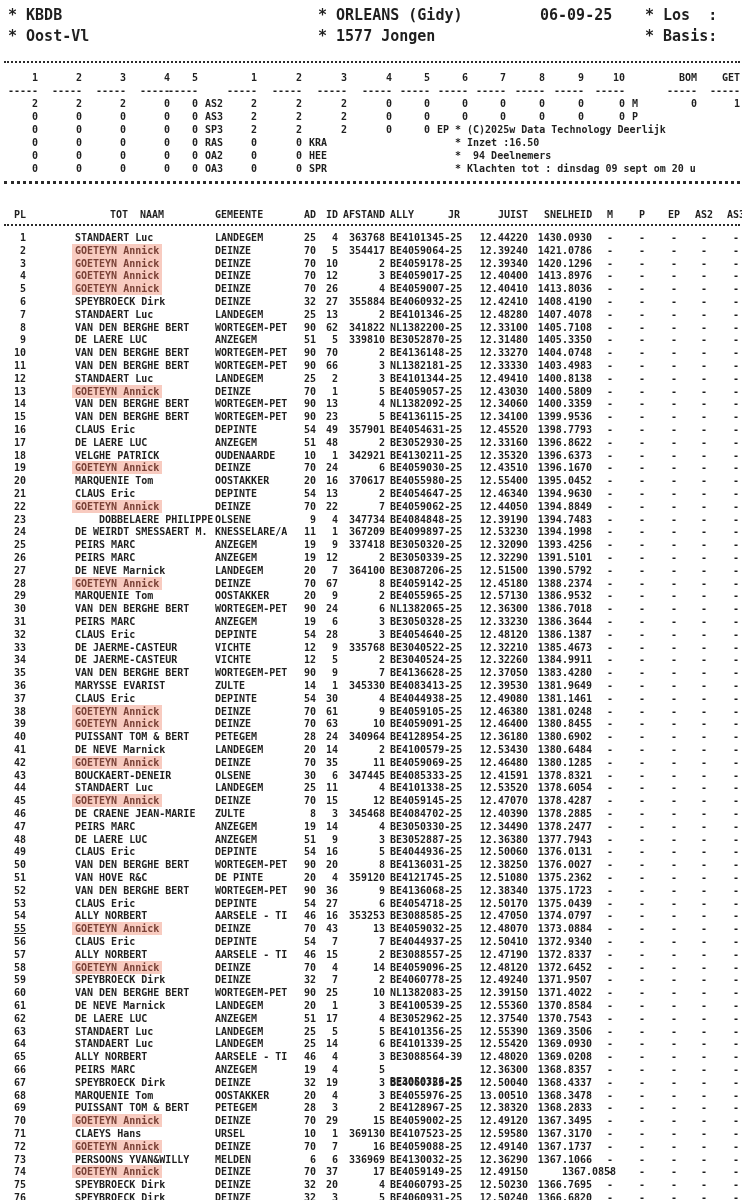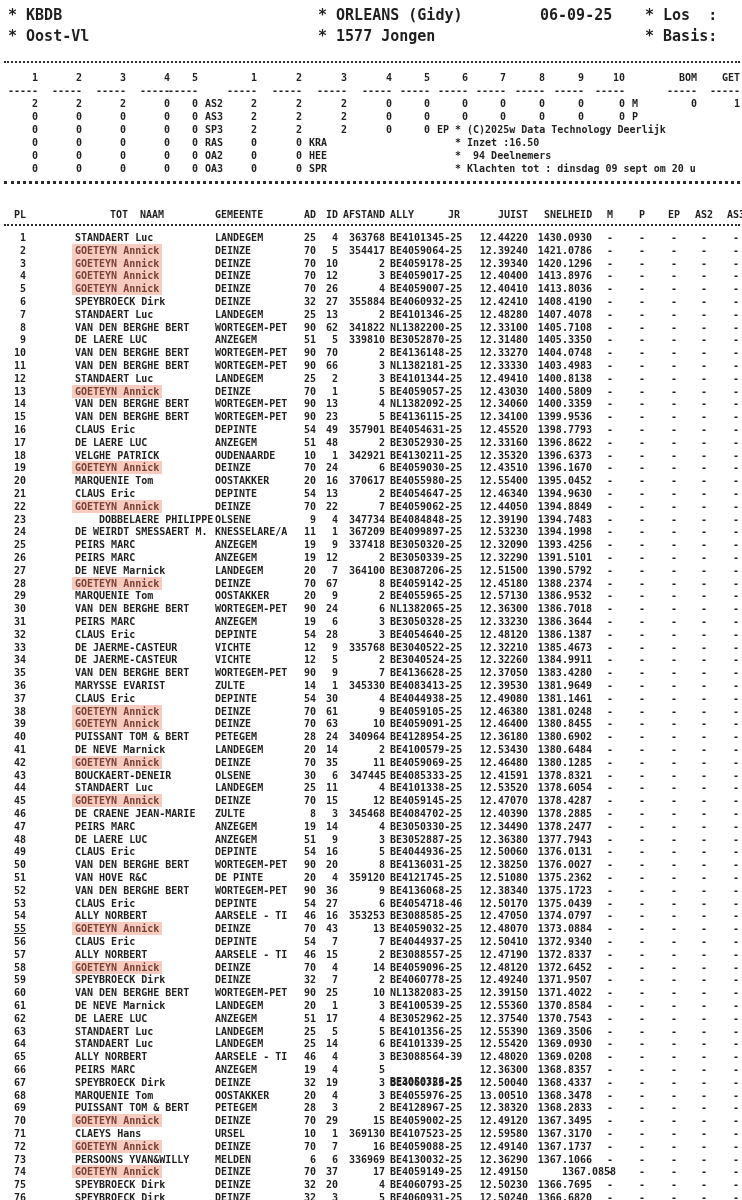--- a/index.html
+++ b/index.html
@@ -852,21 +852,21 @@
         <span class="abs s" style="left: 671px; top: 0px;">-</span>
         <span class="abs s" style="left: 701px; top: 0px;">-</span>
         <span class="abs s" style="left: 733px; top: 0px;">-</span>
       </div>
       <div class="row" style="top: 768.6px;">
         <span class="abs s" style="left: 0px; width: 26px; text-align: right; top: 0px;">43</span>
         <span class="abs s" style="left: 75px; top: 0px;">BOUCKAERT-DENEIR</span>
         <span class="abs s" style="left: 215px; top: 0px;">OLSENE</span>
         <span class="abs s" style="left: 286px; width: 30px; text-align: right; top: 0px;">30</span>
         <span class="abs s" style="left: 308px; width: 30px; text-align: right; top: 0px;">6</span>
-        <span class="abs s" style="left: 338px; width: 60px; text-align: center; top: 0px;">347445</span>
+        <span class="abs s" style="left: 325px; width: 60px; text-align: right; top: 0px;">347445</span>
         <span class="abs s" style="left: 390px; top: 0px;">BE4085333-25</span>
         <span class="abs s" style="left: 468px; width: 60px; text-align: right; top: 0px;">12.41591</span>
         <span class="abs s" style="left: 522px; width: 70px; text-align: right; top: 0px;">1378.8321</span>
         <span class="abs s" style="left: 607px; top: 0px;">-</span>
         <span class="abs s" style="left: 639px; top: 0px;">-</span>
         <span class="abs s" style="left: 671px; top: 0px;">-</span>
         <span class="abs s" style="left: 701px; top: 0px;">-</span>
         <span class="abs s" style="left: 733px; top: 0px;">-</span>
       </div>
       <div class="row" style="top: 781.4px;">
@@ -1013,21 +1013,21 @@
         <span class="abs s" style="left: 701px; top: 0px;">-</span>
         <span class="abs s" style="left: 733px; top: 0px;">-</span>
       </div>
       <div class="row" style="top: 896.6px;">
         <span class="abs s" style="left: 0px; width: 26px; text-align: right; top: 0px;">53</span>
         <span class="abs s" style="left: 75px; top: 0px;">CLAUS Eric</span>
         <span class="abs s" style="left: 215px; top: 0px;">DEPINTE</span>
         <span class="abs s" style="left: 286px; width: 30px; text-align: right; top: 0px;">54</span>
         <span class="abs s" style="left: 308px; width: 30px; text-align: right; top: 0px;">27</span>
         <span class="abs s" style="left: 325px; width: 60px; text-align: right; top: 0px;">6</span>
-        <span class="abs s" style="left: 390px; top: 0px;">BE4054718-46</span>
+        <span class="abs s" style="left: 390px; top: 0px;">BE4054718-25</span>
         <span class="abs s" style="left: 468px; width: 60px; text-align: right; top: 0px;">12.50170</span>
         <span class="abs s" style="left: 522px; width: 70px; text-align: right; top: 0px;">1375.0439</span>
         <span class="abs s" style="left: 607px; top: 0px;">-</span>
         <span class="abs s" style="left: 639px; top: 0px;">-</span>
         <span class="abs s" style="left: 671px; top: 0px;">-</span>
         <span class="abs s" style="left: 701px; top: 0px;">-</span>
         <span class="abs s" style="left: 733px; top: 0px;">-</span>
       </div>
       <div class="row" style="top: 909.4px;">
         <span class="abs s" style="left: 0px; width: 26px; text-align: right; top: 0px;">54</span>

